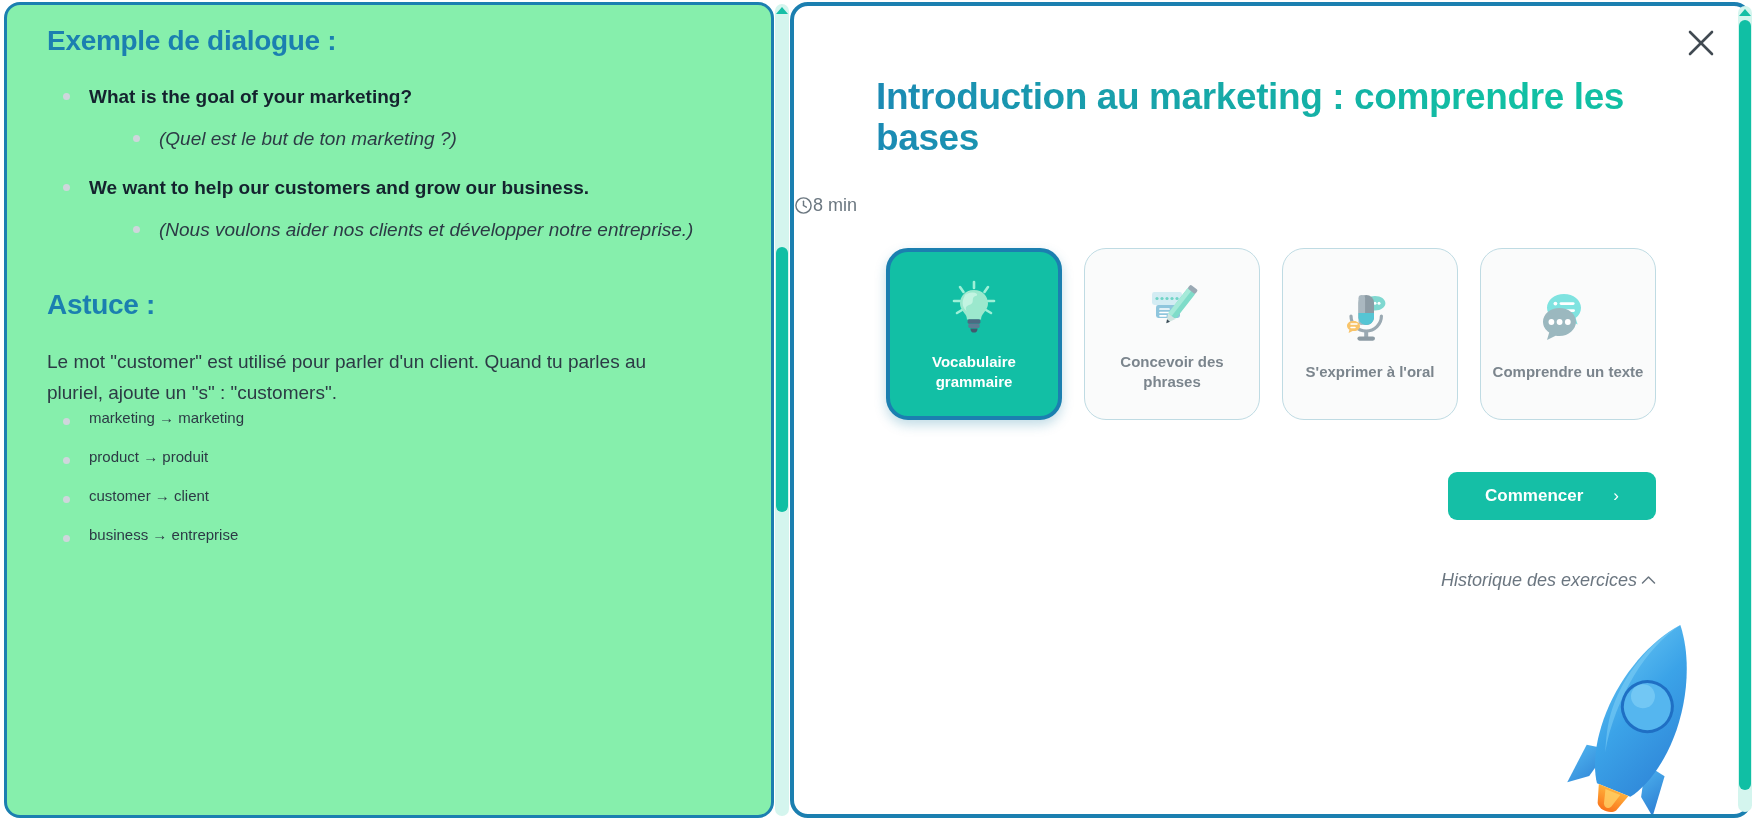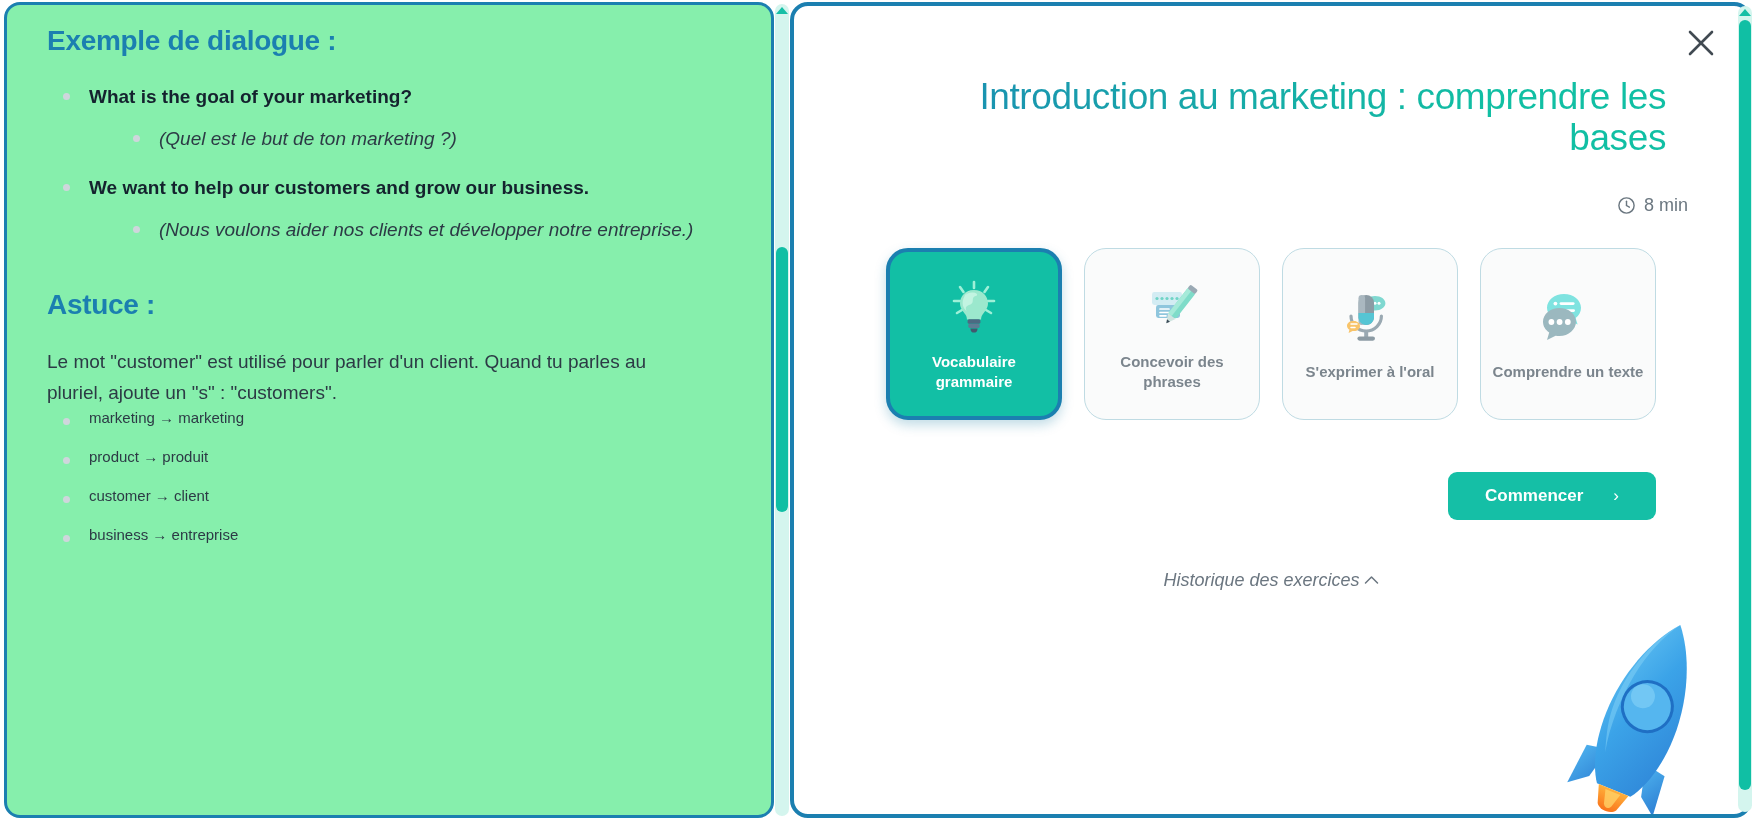--- a/index.html
+++ b/index.html
@@ -157,38 +157,37 @@
     cursor: pointer;
     display: flex;
     align-items: center;
     justify-content: center;
   }
   .close-btn svg { display: block; }
 
   .modal-title {
     margin: 70px auto 0 auto;
     width: 790px;
-    text-align: right;
+    text-align: left;
     font-size: 37px;
-    font-weight: 400;
+    font-weight: 700;
     line-height: 1.12;
     letter-spacing: -0.4px;
     background: linear-gradient(90deg, #1b8ab4 0%, #17a8a8 42%, #11bfa3 78%, #10bfa4 100%);
     -webkit-background-clip: text;
     background-clip: text;
     color: transparent;
     -webkit-text-fill-color: transparent;
   }
 
   .duration-row {
     margin: 36px 60px 0 0;
     display: flex;
     align-items: center;
-    justify-content: flex-end;
-    gap: 8px;
+    justify-content: flex-start;
     color: #6b7780;
     font-size: 18px;
   }
   .duration-row svg { display: block; }
 
   .cards-row {
     margin: 32px auto 0 auto;
     width: 770px;
     display: flex;
     justify-content: space-between;
@@ -249,21 +248,21 @@
     justify-content: center;
     gap: 30px;
     cursor: pointer;
   }
   .start-btn .chev { font-size: 17px; font-weight: 400; }
 
   .history-wrap {
     margin: 50px auto 0 auto;
     width: 770px;
     display: flex;
-    justify-content: center;
+    justify-content: flex-end;
   }
   .history-link {
     display: inline-flex;
     align-items: center;
     gap: 4px;
     font-size: 18px;
     font-style: italic;
     color: #6b7680;
     cursor: pointer;
   }

